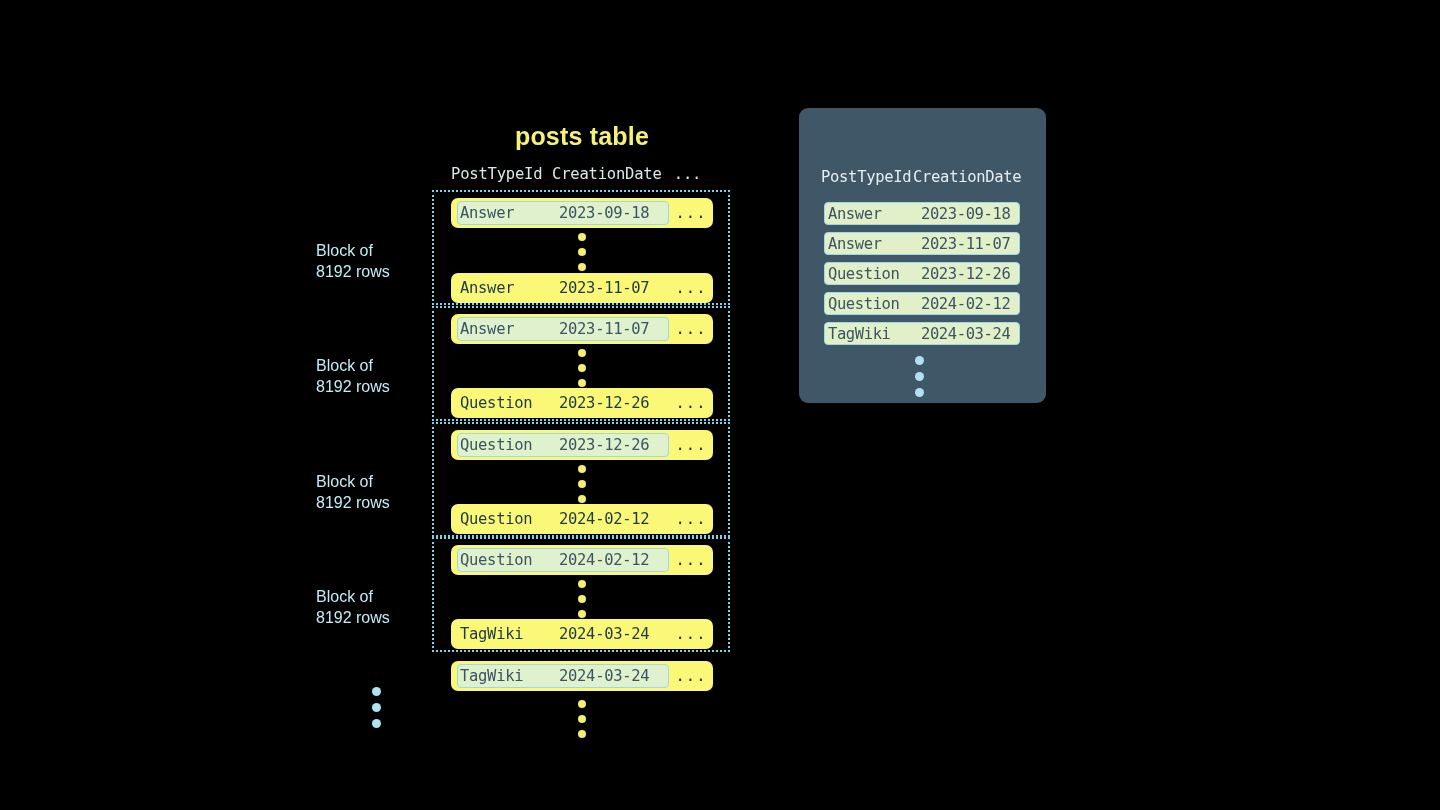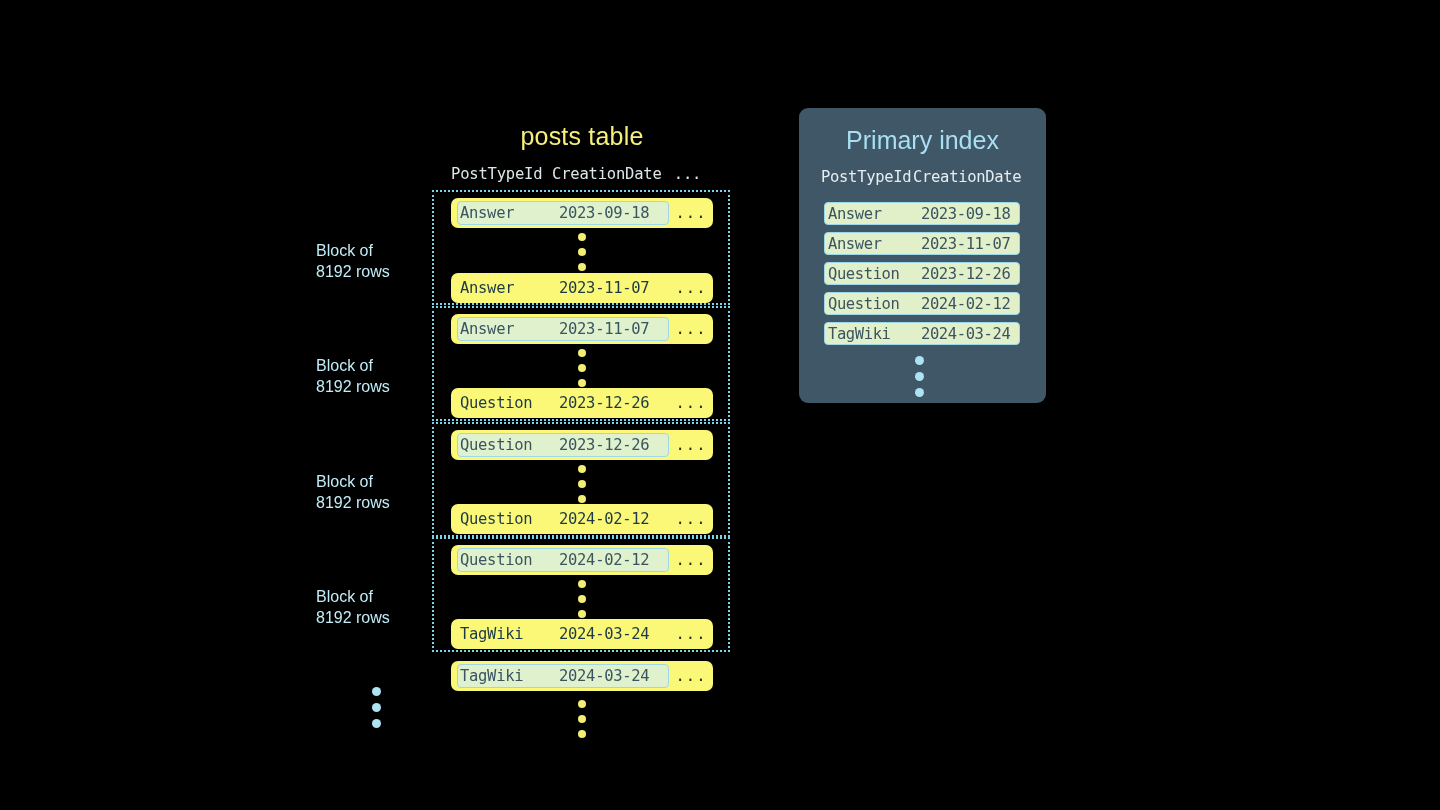--- a/index.html
+++ b/index.html
@@ -22,20 +22,21 @@
 
   
   #posts-table-title {
     left: 432px;
     top: 122px;
     width: 300px;
     text-align: center;
     font-size: 25px;
     color: #f5f07a;
     letter-spacing: 0.2px;
+    font-weight: bold;
   }
 
   #posts-table-header {
     left: 451px;
     top: 165px;
     width: 262px;
     display: flex;
     align-items: center;
     font-size: 15.5px;
     color: #dfe6e9;
@@ -324,21 +325,20 @@
     <i></i>
 </div>
 <div class="abs vdots-b" style="left:371px; top:687px;">
   <i></i>
     <i></i>
     <i></i>
 </div>
 
 <div class="abs" id="primary-index-panel">
 
-  <div id="primary-index-title">Primary index</div>
 
   <div class="mono" id="primary-index-header">
     <span class="col-type">PostTypeId</span>
     <span class="col-date">CreationDate</span>
   </div>
 
   <div class="idx-row mono" style="top:94px;">
     <span class="c-type">Answer</span>
     <span class="c-date">2023-09-18</span>
   </div>

